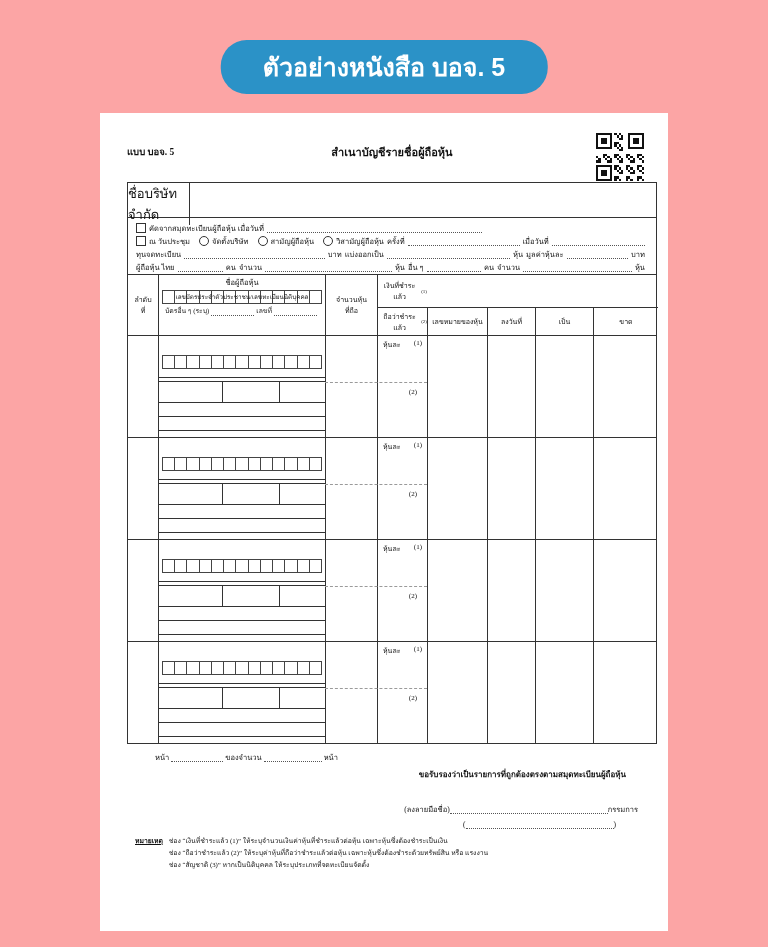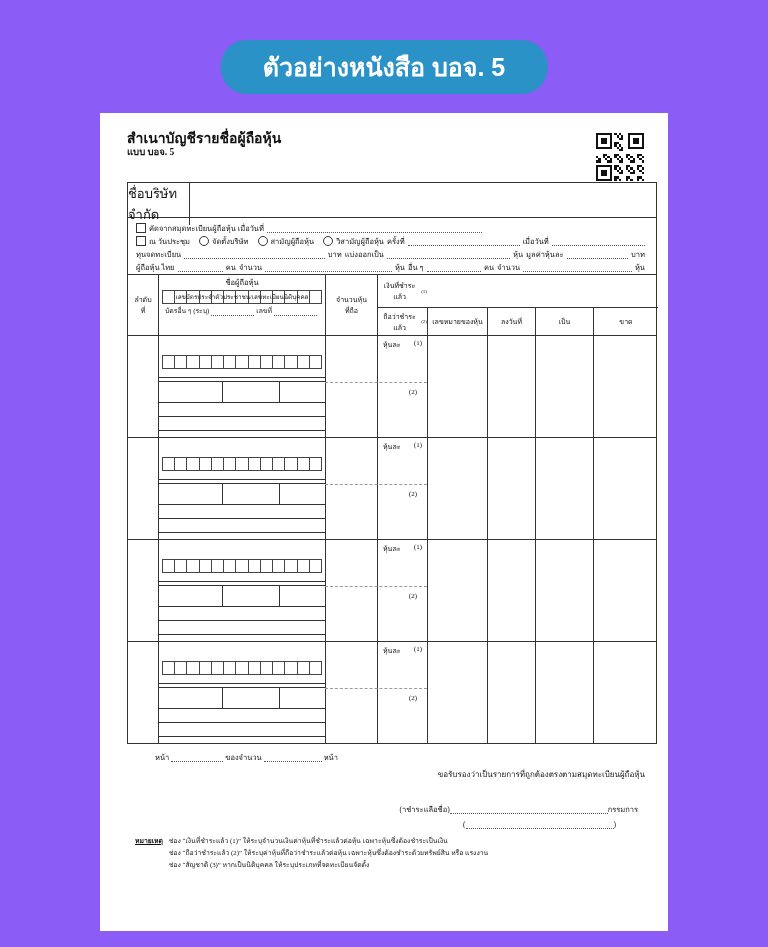--- a/index.html
+++ b/index.html
@@ -1,25 +1,25 @@
 <!DOCTYPE html>
 <html><head>
 <meta charset="utf-8">
 <style>
   html,body{margin:0;padding:0;}
-  .stage{position:relative;width:768px;height:947px;background:#8b5cf6;overflow:hidden;
+  .stage{position:relative;width:768px;height:947px;background:#fca5a5;overflow:hidden;
          font-family:"Liberation Serif",serif;color:#111;}
   
   .badge{position:absolute;left:50%;top:40px;transform:translateX(-50%);
          background:#2b92c7;color:#fff;border-radius:26px;padding:7px 42px;
          font-family:"Liberation Sans",sans-serif;font-weight:bold;font-size:25px;white-space:nowrap;}
   
   .paper{position:absolute;left:100px;top:113px;width:568px;height:818px;background:#fff;}
   .formcode{position:absolute;left:27px;top:31px;font-weight:bold;font-size:9.5px;}
-  .doctitle{position:absolute;left:27px;top:14px;width:530px;text-align:left;font-weight:bold;font-size:14px;}
+  .doctitle{position:absolute;left:27px;top:30px;width:530px;text-align:center;font-weight:bold;font-size:11px;}
   .qr{position:absolute;right:24px;top:20px;width:48px;height:48px;}
   
   .tablewrap{position:absolute;left:27px;top:69px;width:530px;}
   .company{display:grid;grid-template-columns:62px 302px 166px;height:36px;border:1px solid #333;box-sizing:border-box;}
   .company>div{box-sizing:border-box;}
   .c-label{border-right:1px solid #333;display:flex;align-items:center;justify-content:center;font-size:13px;}
   .c-reg{border-left:1px solid #333;padding:1px 4px;}
   .c-reg .rl{text-align:center;font-size:7px;height:13px;line-height:13px;}
   .boxesrow{display:flex;height:15px;}
   .boxesrow .box{flex:1;border:1px solid #444;margin-left:-1px;box-sizing:border-box;}
@@ -73,21 +73,21 @@
   .nm-cells{display:flex;height:22px;margin-top:3px;border-top:1px solid #333;border-bottom:1px solid #333;box-sizing:border-box;}
   .nm-cells>div{box-sizing:border-box;}
   .nm-row{height:13px;border-bottom:1px solid #333;}
   .paid{position:relative;padding:3px 5px 0 5px;}
   .paidrow{display:flex;justify-content:space-between;}
   .paid2{position:absolute;right:10px;top:52px;}
   .dash{position:absolute;left:197px;top:46px;width:102px;border-top:1px dashed #9a9a9a;}
   
   .pageline{position:absolute;left:55px;top:638px;font-size:7.5px;display:flex;align-items:center;white-space:nowrap;}
   .pageline span{margin-right:2px;}
-  .cert{position:absolute;right:23px;top:655px;font-weight:normal;font-size:8px;margin-left:8px;}
+  .cert{position:absolute;right:42px;top:655px;font-weight:bold;font-size:8px;margin-left:8px;}
   .sigline{position:absolute;right:30px;top:690px;font-size:7.5px;display:flex;align-items:center;white-space:nowrap;}
   .parenline{position:absolute;right:52px;top:706px;font-size:7.5px;display:flex;align-items:center;}
   .notes{position:absolute;left:35px;top:722px;font-size:6.8px;line-height:12px;}
   .notetitle{font-weight:bold;text-decoration:underline;display:inline-block;width:32px;}
   .notesp{display:inline-block;width:32px;}
 </style>
 </head>
 <body>
 
 <div class="stage">
@@ -484,21 +484,21 @@
 
     <div class="pageline">
       <span>หน้า</span>
       <span class="dots" style="width:52px"></span>
       <span>ของจำนวน</span>
       <span class="dots" style="width:58px"></span>
       <span>หน้า</span>
     </div>
     <div class="cert">ขอรับรองว่าเป็นรายการที่ถูกต้องตรงตามสมุดทะเบียนผู้ถือหุ้น</div>
     <div class="sigline">
-      <span>(าชำระแลือชื่อ)</span>
+      <span>(ลงลายมือชื่อ)</span>
       <span class="dots" style="width:158px"></span>
       <span>กรรมการ</span>
     </div>
     <div class="parenline">
       <span>(</span>
       <span class="dots" style="width:148px"></span>
       <span>)</span>
     </div>
     <div class="notes">
       <div>

